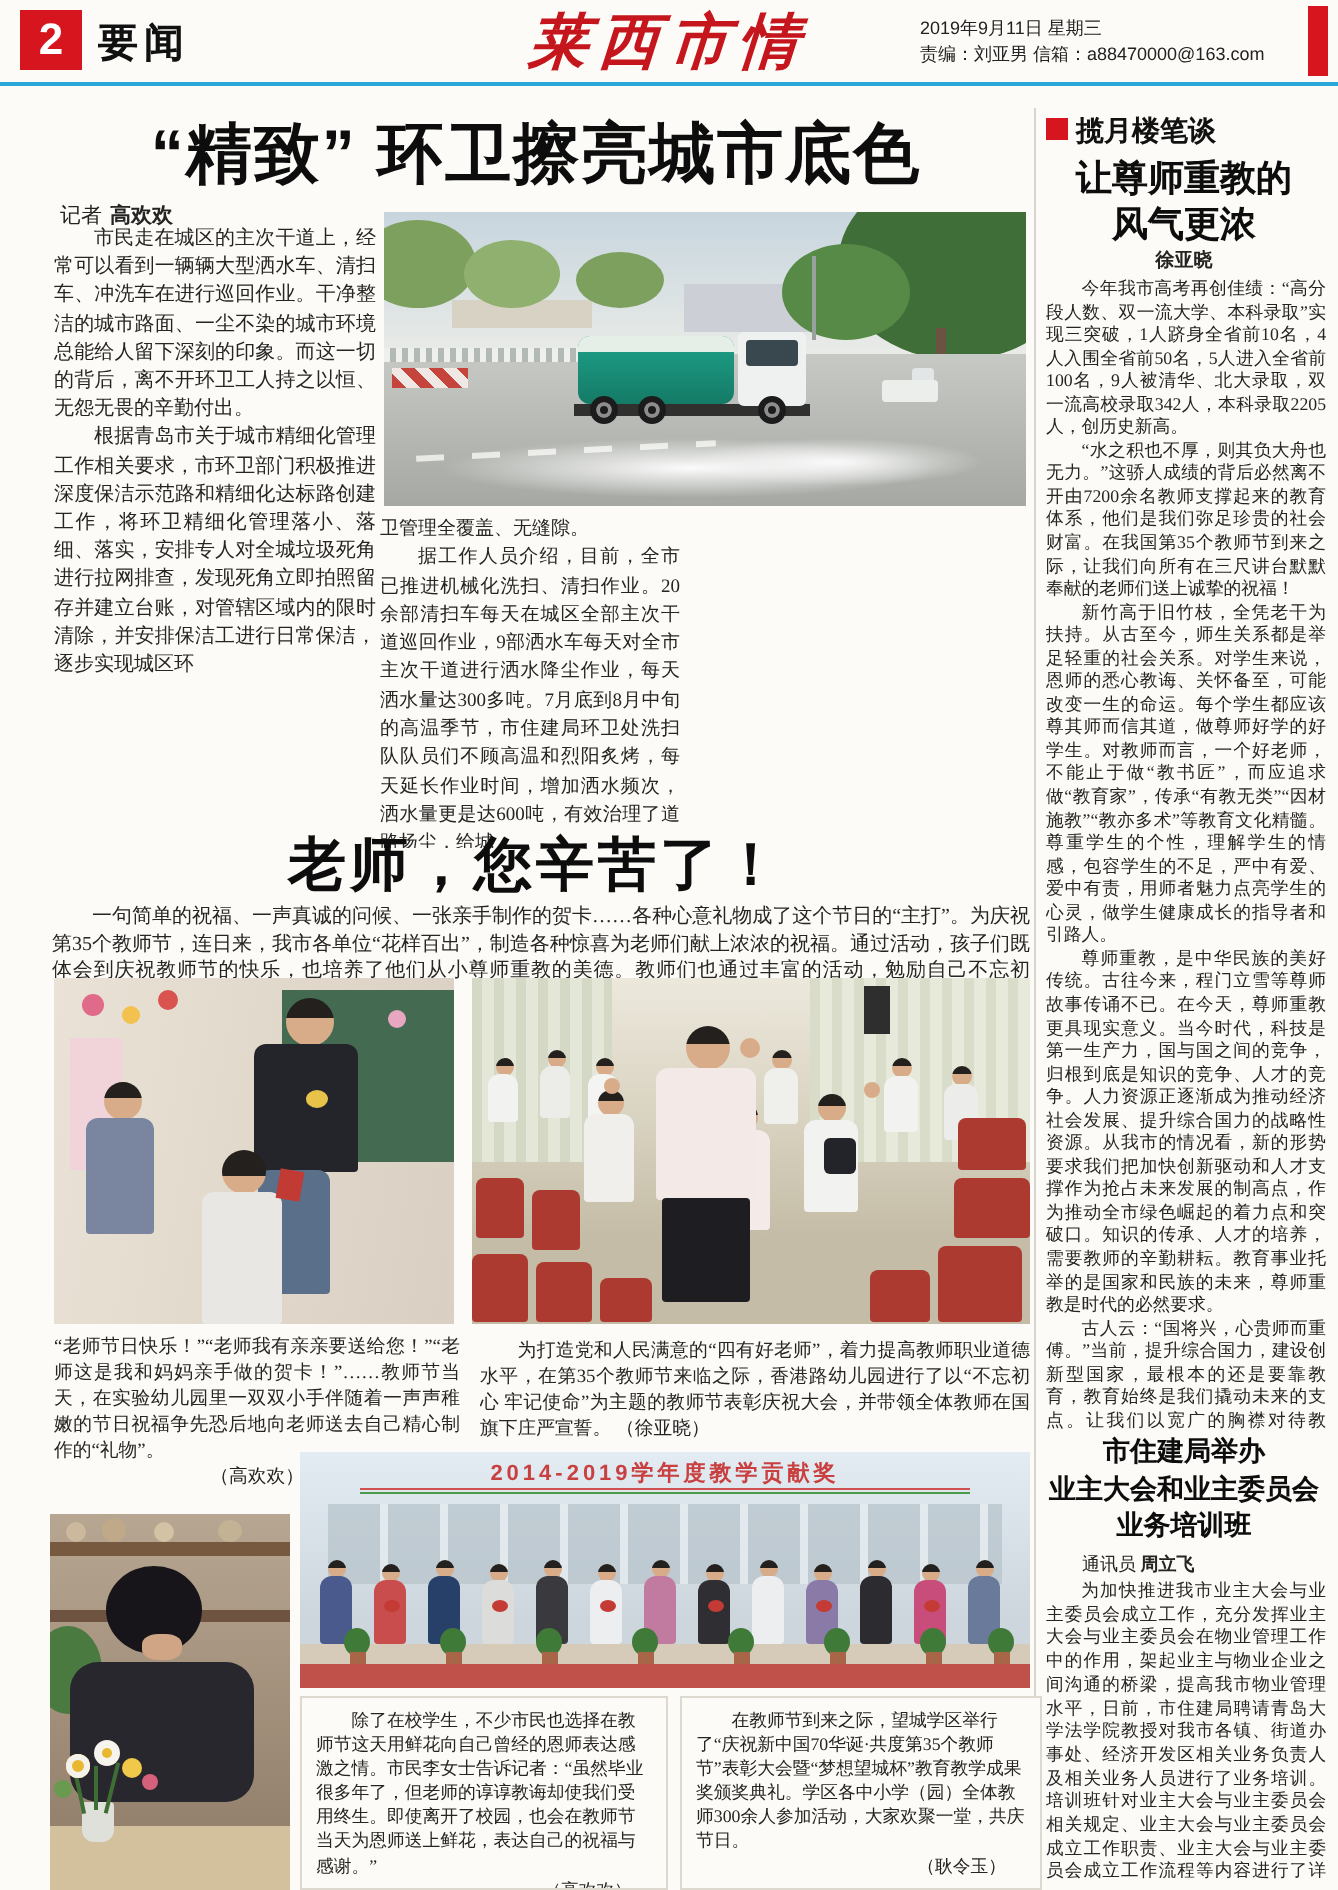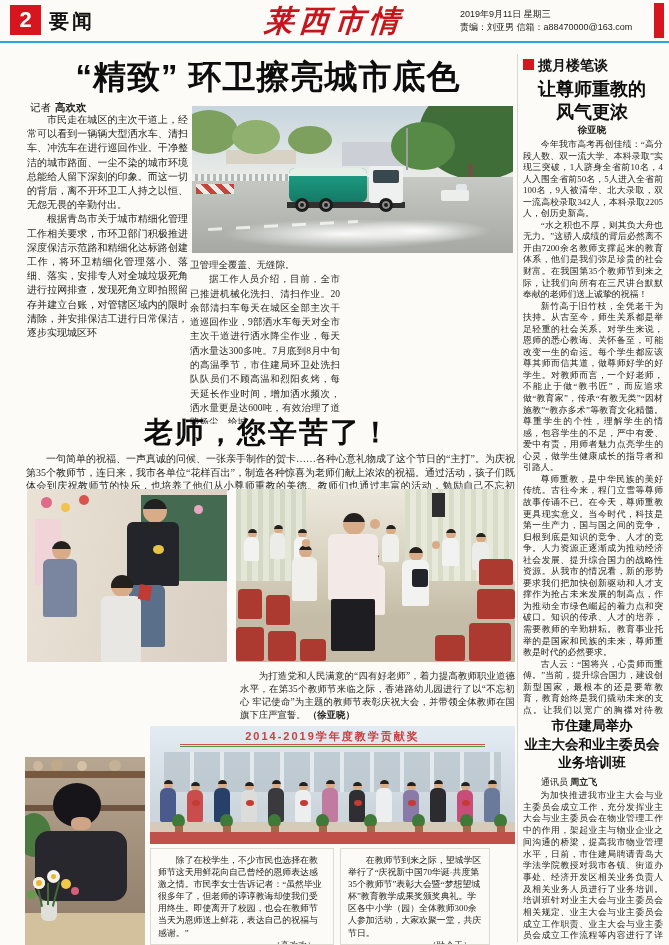--- a/index.html
+++ b/index.html
@@ -53,29 +53,29 @@
   .train-byline{ position:absolute; left:523px; top:776px; width:140px; font-size:9px; text-indent:2em; }
   .train-body{ position:absolute; left:523px; top:790px; width:140px; height:152px; overflow:hidden;
     font-size:8.8px; line-height:11.7px; }
 
   
   .teachers-headline{ position:absolute; left:20px; top:413px; width:496px; text-align:center;
     font-family:"Liberation Sans",sans-serif; font-weight:900; font-size:29px; letter-spacing:2px; color:#0d0d0d; }
   .teachers-intro{ position:absolute; left:26px; top:452px; width:489px; height:40px; overflow:hidden;
     font-size:10px; line-height:13.5px; text-align:justify; text-indent:2em; }
   .caption{ font-size:9.4px; line-height:13px; text-align:justify; color:#262524; }
-  .caption .cred{ font-weight:bold; }
+  .caption .cred{ font-weight:normal; }
   .cap1{ position:absolute; left:27px; top:668px; width:203px; height:88px; overflow:hidden; text-indent:0; }
   .cap1 .cred{ display:block; text-align:center; text-indent:0; }
   .cap2{ position:absolute; left:240px; top:670px; width:275px; height:50px; overflow:hidden; text-indent:2em; }
   .capbox{ position:absolute; border:1px solid #ddd9cf; background:#fcfbf7; padding:5px 7px;
     font-size:8.9px; line-height:12.1px; }
   .capbox p{ text-indent:2em; }
   .cap3{ left:150px; top:848px; width:184px; height:97px; overflow:hidden; }
-  .cap4{ left:340px; top:848px; width:150px; height:97px; overflow:hidden; }
+  .cap4{ left:340px; top:848px; width:181px; height:97px; overflow:hidden; }
   .capbox .cred{ display:block; text-align:right; padding-right:10px; }
 
   
   .photo{ position:absolute; overflow:hidden; }
   .abs{ position:absolute; }
 
   .photo-truck{ left:192px; top:106px; width:321px; height:147px; background:linear-gradient(#c7d5de,#e9ebe7 48%); }
   .pt-road{ left:0; bottom:0; width:100%; height:76px; background:linear-gradient(#c6c9c4,#a5a8a3); }
   .pt-build1{ left:150px; top:36px; width:100px; height:24px; background:#ccd0d6; }
   .pt-build2{ left:34px; top:44px; width:70px; height:14px; background:#d8d2c5; }
@@ -315,20 +315,24 @@
     <div class="seat" style="left:30px;top:106px;width:24px;height:30px;"></div>
     <div class="seat" style="left:0px;top:138px;width:28px;height:34px;"></div>
     <div class="seat" style="left:32px;top:142px;width:28px;height:30px;"></div>
     <div class="seat" style="left:64px;top:150px;width:26px;height:22px;"></div>
     <div class="seat" style="right:2px;top:70px;width:34px;height:26px;"></div>
     <div class="seat" style="right:0px;top:100px;width:38px;height:30px;"></div>
     <div class="seat" style="right:4px;top:134px;width:42px;height:38px;"></div>
     <div class="seat" style="right:50px;top:146px;width:30px;height:26px;"></div>
   </div>
 
+  <div class="caption cap1">
+    <span>“老师节日快乐！”“老师我有亲亲要送给您！”“老师这是我和妈妈亲手做的贺卡！”……教师节当天，在实验幼儿园里一双双小手伴随着一声声稚嫩的节日祝福争先恐后地向老师送去自己精心制作的“礼物”。</span>
+    <span class="cred">（高欢欢）</span>
+  </div>
 
   <div class="caption cap2">
     <span>为打造党和人民满意的“四有好老师”，着力提高教师职业道德水平，在第35个教师节来临之际，香港路幼儿园进行了以“不忘初心 牢记使命”为主题的教师节表彰庆祝大会，并带领全体教师在国旗下庄严宣誓。</span>
     <span class="cred">（徐亚晓）</span>
   </div>
 
   <div class="photo photo-flower">
     <div class="abs pf-shelf"></div>
     <div class="abs pf-shelf2"></div>
     <div class="dot" style="left:8px;top:4px;width:10px;height:10px;background:#cbb89d;"></div>

